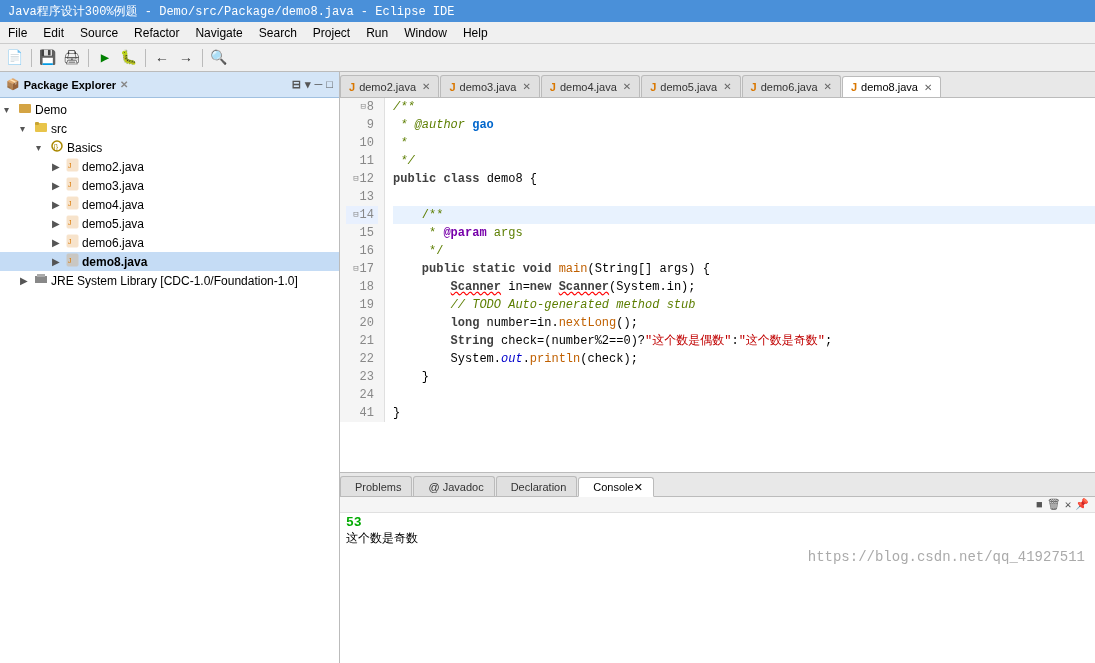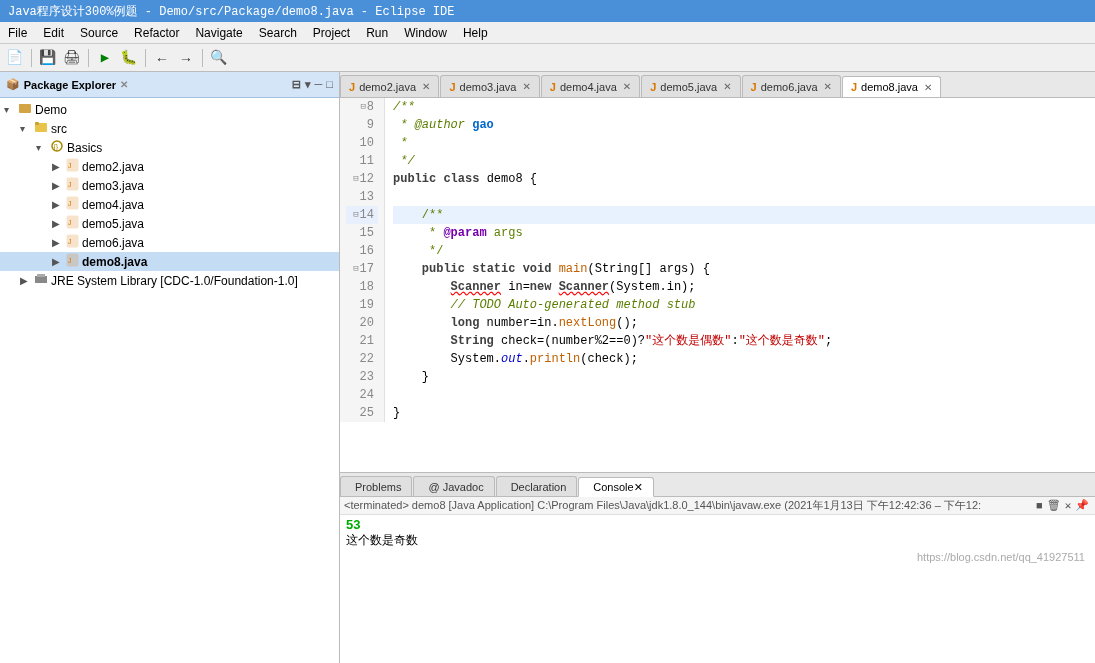--- a/index.html
+++ b/index.html
@@ -233,38 +233,38 @@
       background: #fff;
       color: #000;
       border-bottom: 1px solid #fff;
       margin-bottom: -1px;
       z-index: 1;
     }
     .bottom-tab .tab-icon { margin-right: 4px; font-size: 11px; }
     #bottom-content {
       flex: 1;
       font-size: 12px;
-      font-family: Liberation Sans, sans-serif;
+      font-family: Liberation Mono, monospace;
       padding: 2px 6px;
       overflow-y: auto;
       color: #000;
     }
     #console-toolbar {
       display: flex;
       align-items: center;
       justify-content: flex-end;
       padding: 1px 4px;
       border-bottom: 1px solid #e0e0e0;
       background: #f5f5f5;
     }
     .console-btn { font-size: 11px; color: #555; cursor: pointer; margin: 0 2px; }
     .console-status { color: #666; font-size: 11px; font-family: 'Segoe UI', Arial, sans-serif; flex: 1; }
     .console-output { color: #00aa00; font-size: 13px; font-weight: bold; }
     .console-text { color: #000; }
-    .watermark { color: #aaa; font-size: 11px; text-align: right; padding: 2px 4px; }
+    .watermark { color: #aaa; font-size: 14px; text-align: right; padding: 2px 4px; }
 
     
     ::-webkit-scrollbar { width: 10px; height: 10px; }
     ::-webkit-scrollbar-track { background: #f5f5f5; }
     ::-webkit-scrollbar-thumb { background: #bbb; border-radius: 5px; }
   </style>
 </head>
 <body>
 
 <div id="title-bar">
@@ -452,21 +452,21 @@
               <div class="line-num">15</div>
               <div class="line-num">16</div>
               <div class="line-num"><span style="color:#888;font-size:9px;margin-right:1px;">⊟</span>17</div>
               <div class="line-num">18</div>
               <div class="line-num">19</div>
               <div class="line-num">20</div>
               <div class="line-num">21</div>
               <div class="line-num">22</div>
               <div class="line-num">23</div>
               <div class="line-num">24</div>
-              <div class="line-num">25</div>
+              <div class="line-num">41</div>
             </div>
           <div id="code-lines">
 
           <div class="code-line"><span class="cm">/**</span></div>
               <div class="code-line"><span class="cm"> * @author </span><span class="author">gao</span></div>
               <div class="code-line"><span class="cm"> *</span></div>
               <div class="code-line"><span class="cm"> */</span></div>
               <div class="code-line"><span class="kw">public</span> <span class="kw">class</span> demo8 {</div>
               <div class="code-line"></div>
               <div class="code-line highlighted">    <span class="cm2">/**</span></div>
@@ -500,21 +500,20 @@
               <span class="tab-icon"></span>
               <span>Declaration</span>
             </div>
             <div class="bottom-tab active">
               <span class="tab-icon" style="color: rgb(0, 102, 170);"></span>
               <span>Console</span>
               <span class="tab-close">✕</span>
             </div>
           </div>
         <div id="console-toolbar">
-          <span class="console-status" style="font-family:'Segoe UI',Arial,sans-serif; font-size:11px; color:#555; overflow:hidden; white-space:nowrap; text-overflow:ellipsis;">&lt;terminated&gt; demo8 [Java Application] C:\Program Files\Java\jdk1.8.0_144\bin\javaw.exe (2021年1月13日 下午12:42:36 – 下午12:</span>
           <span class="console-btn" title="Stop">■</span>
           <span class="console-btn" title="Clear Console">🗑</span>
           <span class="console-btn" title="Close">✕</span>
           <span class="console-btn">📌</span>
         </div>
         <div id="bottom-content">
           <div class="console-output">53</div>
           <div class="console-text">这个数是奇数</div>
           <div class="watermark">https://blog.csdn.net/qq_41927511</div>
         </div>

